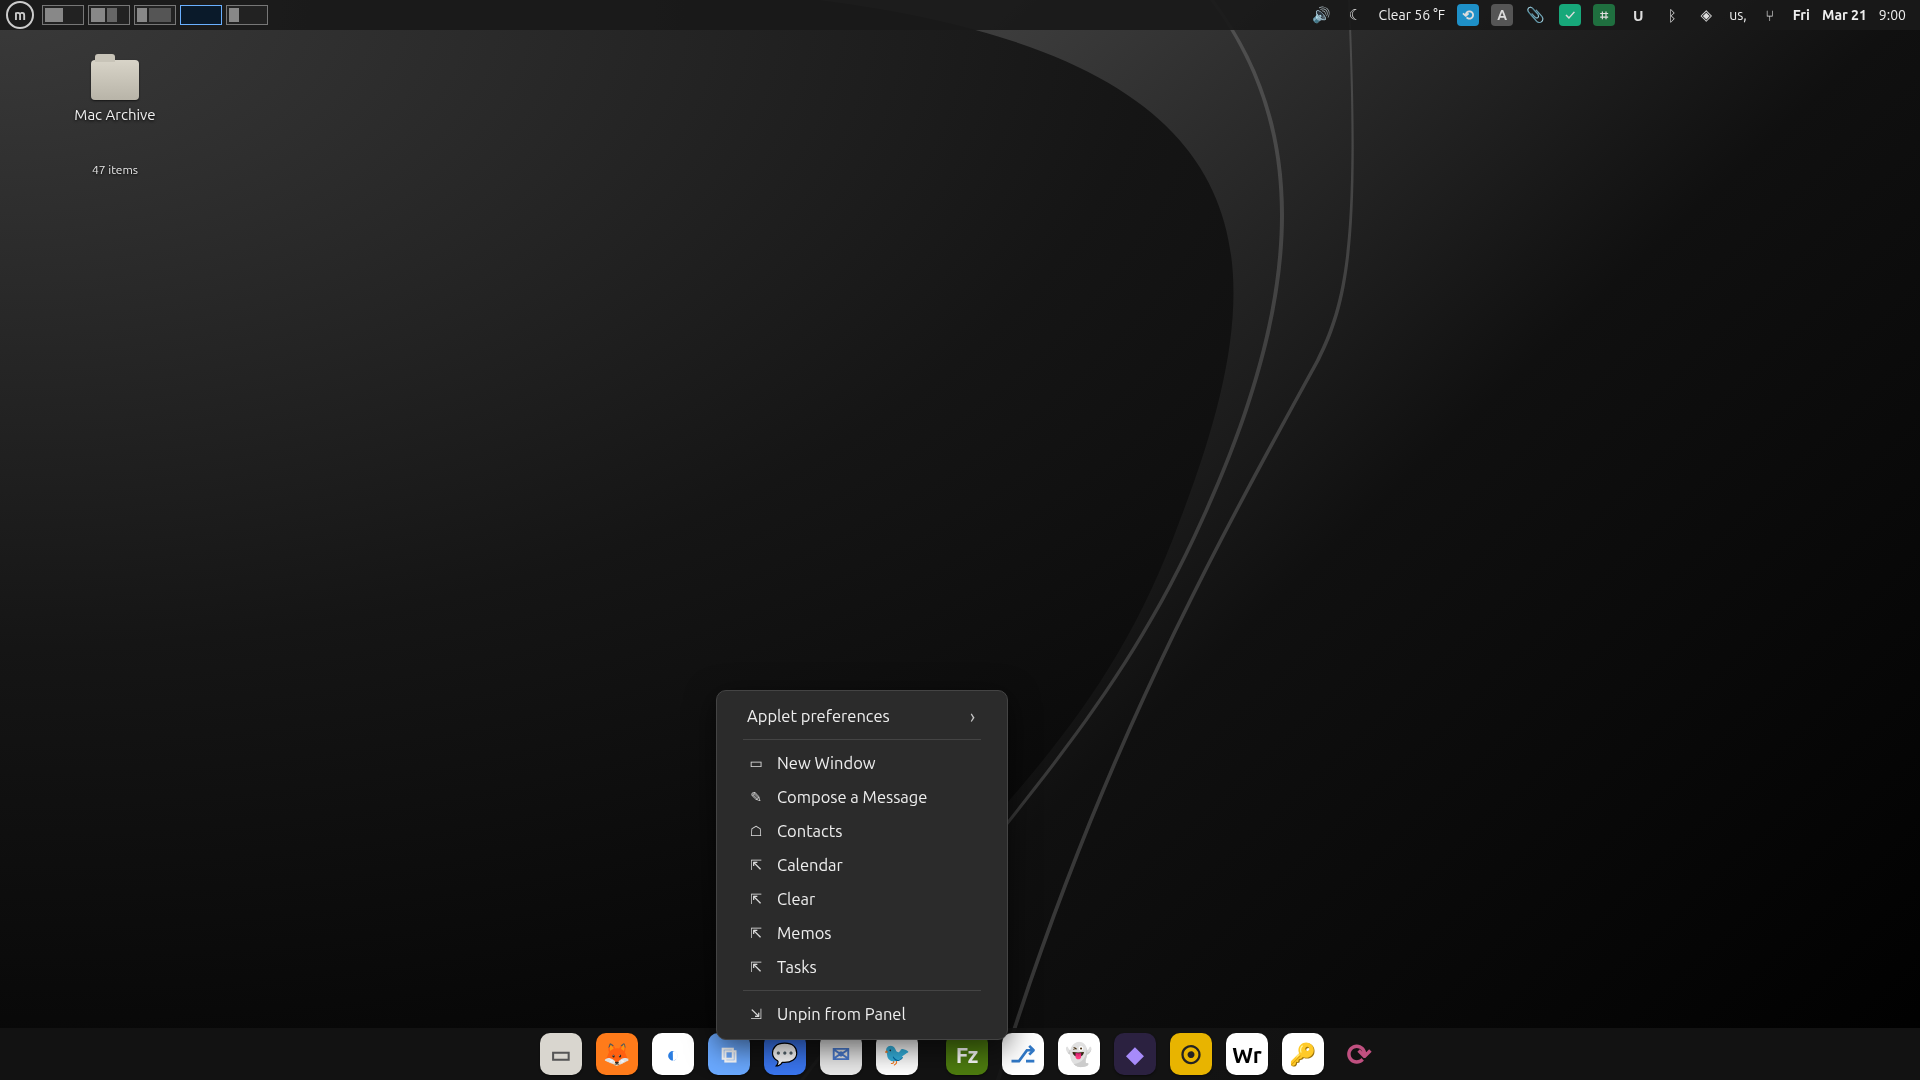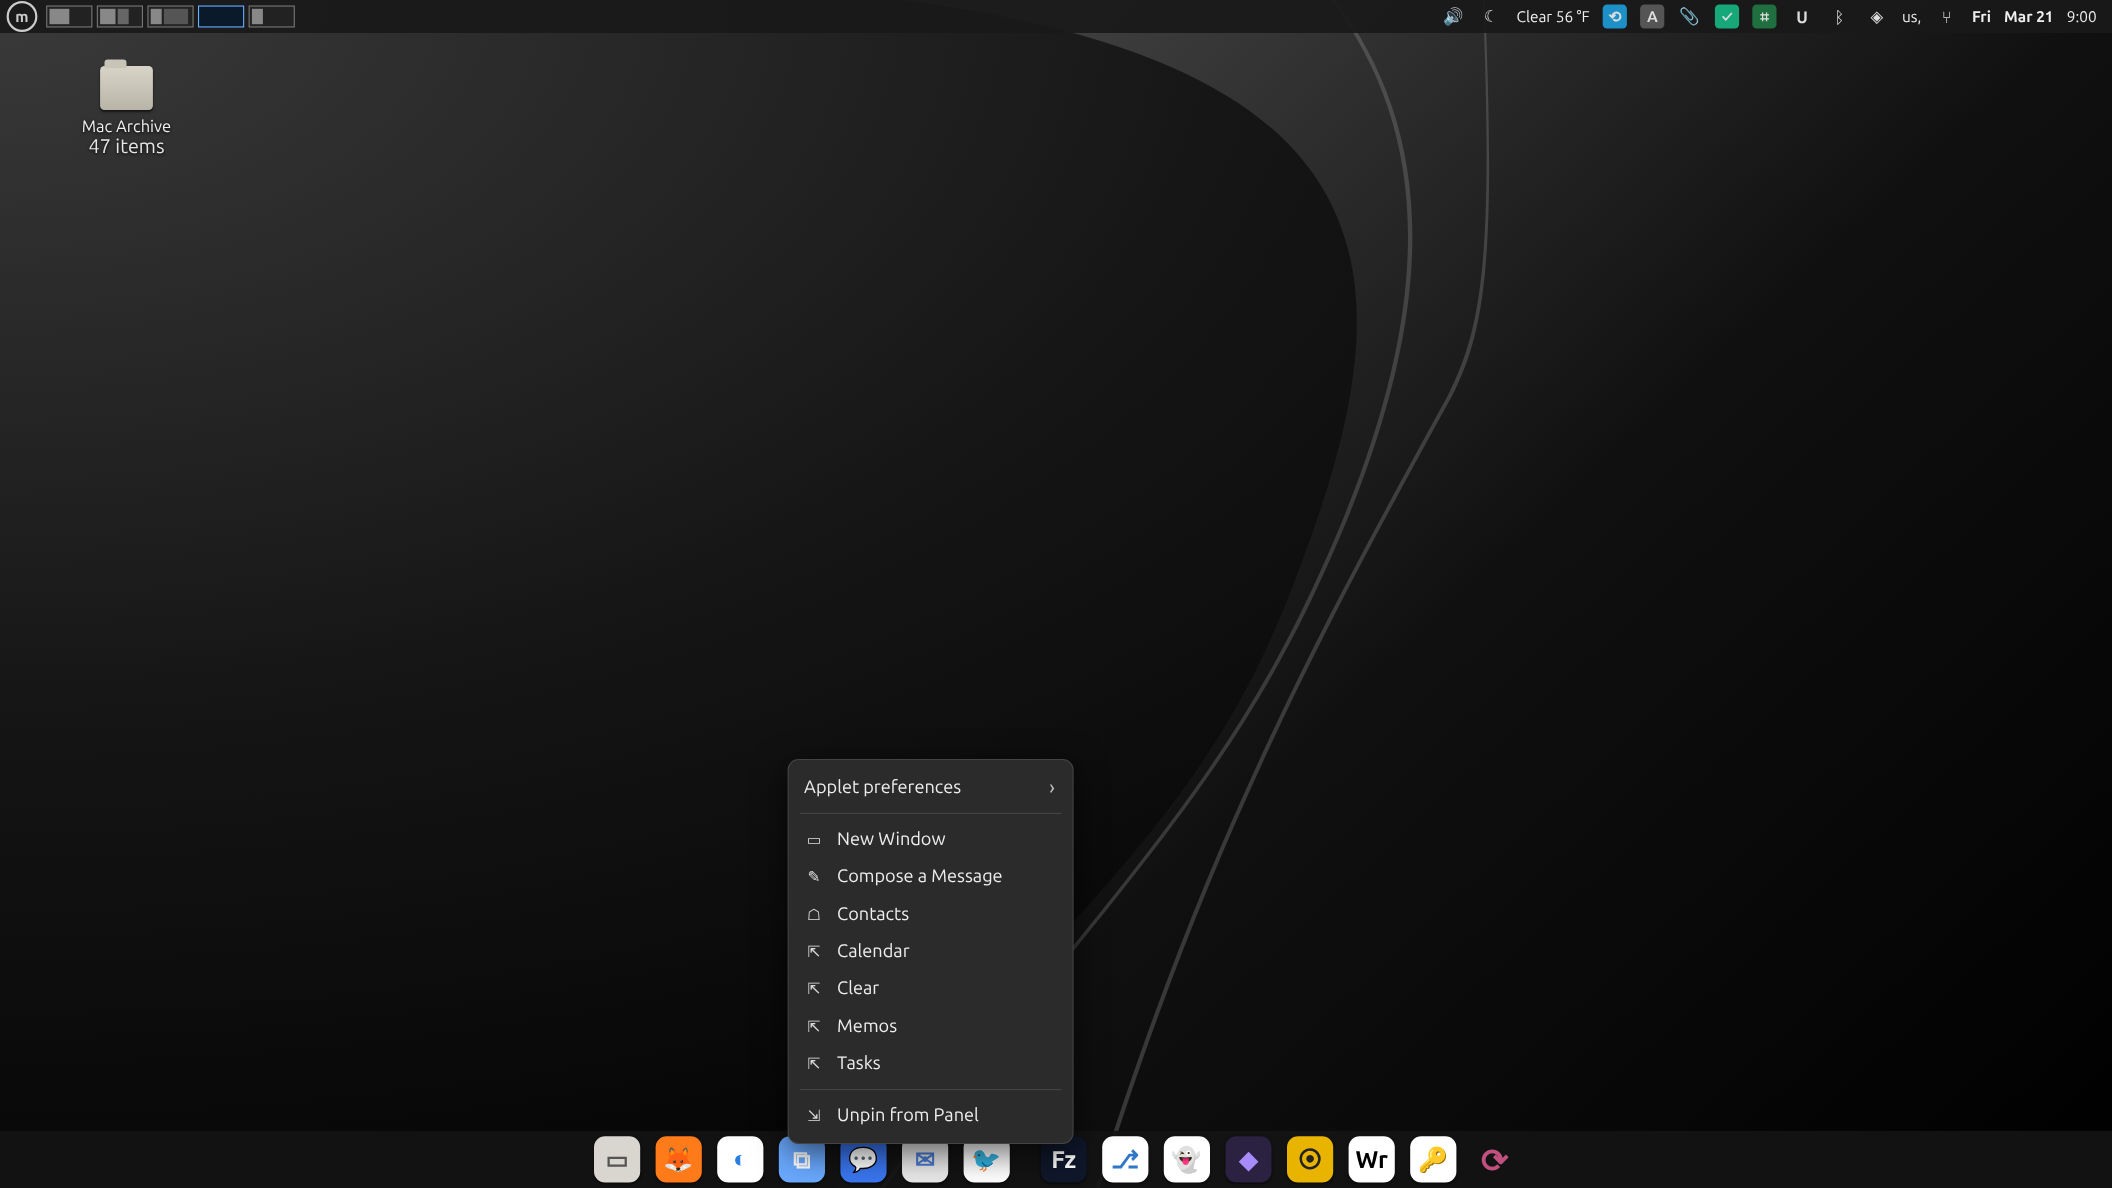--- a/index.html
+++ b/index.html
@@ -22,23 +22,23 @@
   .ws.n3 .mini.b{left:14px;top:2px;width:22px;height:14px;background:#555;}
   .ws.n5 .mini{left:2px;top:2px;width:10px;height:14px;}
   .tray-ico{height:22px;min-width:22px;display:flex;align-items:center;justify-content:center;border-radius:4px;font-size:15px;}
   .tray-txt{font-size:14px;color:#eee;}
   .sq{width:22px;height:22px;border-radius:4px;display:flex;align-items:center;justify-content:center;font-weight:bold;font-size:14px;}
   
   .desktop-icons{position:absolute;top:60px;left:40px;display:flex;flex-direction:column;gap:18px;z-index:2;}
   .dicon{width:150px;display:flex;flex-direction:column;align-items:center;font-size:15px;text-shadow:0 1px 3px #000;color:#f0f0f0;}
   .folder{width:48px;height:40px;background:linear-gradient(#d8d4c8,#b8b4a8);border-radius:4px;position:relative;margin-bottom:6px;box-shadow:0 1px 2px rgba(0,0,0,.6);}
   .folder:before{content:"";position:absolute;top:-6px;left:4px;width:20px;height:8px;background:#c8c4b8;border-radius:3px 3px 0 0;}
-  .dicon .line2{font-size:18px;opacity:.95;}
+  .dicon .line2{font-size:12px;opacity:.95;margin-top:40px;}
   
-  .ctx{position:absolute;left:716px;top:690px;width:258px;background:#2b2b2b;border:1px solid #444;border-radius:10px;padding:8px 0;box-shadow:0 8px 30px rgba(0,0,0,.6);z-index:20;font-size:16.5px;color:#eee;}
+  .ctx{position:absolute;left:716px;top:690px;width:258px;background:#2b2b2b;border:1px solid #444;border-radius:10px;padding:8px 16px;box-shadow:0 8px 30px rgba(0,0,0,.6);z-index:20;font-size:16.5px;color:#eee;}
   .ctx .row{display:flex;align-items:center;height:34px;padding:0 16px 0 14px;gap:12px;cursor:default;}
   .ctx .row .glyph{width:18px;text-align:center;font-size:14px;opacity:.9;}
   .ctx .row.submenu:after{content:"›";margin-left:auto;font-size:18px;opacity:.8;}
   .ctx hr{border:none;border-top:1px solid #444;margin:6px 10px;}
   
   .dock{position:absolute;left:0;right:0;bottom:0;height:52px;background:rgba(20,20,20,0.9);display:flex;align-items:center;justify-content:center;gap:14px;z-index:5;}
   .app{width:42px;height:42px;border-radius:10px;display:flex;align-items:center;justify-content:center;font-size:22px;font-weight:bold;color:#fff;box-shadow:0 1px 2px rgba(0,0,0,.5);}
 </style>
 </head>
 <body>
@@ -154,21 +154,21 @@
 </div>
 
 <div class="dock">
     <div class="app" style="background: rgb(217, 214, 207); color: rgb(85, 85, 85);">▭</div>
     <div class="app" style="background: rgb(255, 123, 26); color: rgb(255, 255, 255);">🦊</div>
     <div class="app" style="background: rgb(255, 255, 255); color: rgb(42, 125, 225);">◐</div>
     <div class="app" style="background: rgb(106, 169, 255); color: rgb(255, 255, 255);">⧉</div>
     <div class="app" style="background: rgb(58, 118, 240); color: rgb(255, 255, 255);">💬</div>
     <div class="app" style="background: rgb(233, 233, 233); color: rgb(74, 123, 208);">✉</div>
     <div class="app" style="background: rgb(255, 255, 255); color: rgb(31, 111, 208);">🐦</div>
-    <div class="app" style="background: #0f172a; color: rgb(255, 255, 255); margin-left: 14px;">Fz</div>
+    <div class="app" style="background: #4d7c0f; color: rgb(255, 255, 255); margin-left: 14px;">Fz</div>
     <div class="app" style="background: rgb(255, 255, 255); color: rgb(49, 120, 198);">⎇</div>
     <div class="app" style="background: rgb(255, 255, 255); color: rgb(34, 34, 34);">👻</div>
     <div class="app" style="background: rgb(43, 33, 64); color: rgb(167, 139, 250);">◆</div>
     <div class="app" style="background: rgb(232, 180, 0); color: rgb(34, 34, 34);">⦿</div>
     <div class="app" style="background: rgb(255, 255, 255); color: #000000;">Wr</div>
     <div class="app" style="background: rgb(255, 255, 255); color: rgb(46, 139, 46);">🔑</div>
     <div class="app" style="background: transparent; color: rgb(192, 80, 128); box-shadow: none; font-size: 30px;">⟳</div>
   </div>
 
 </body></html>

